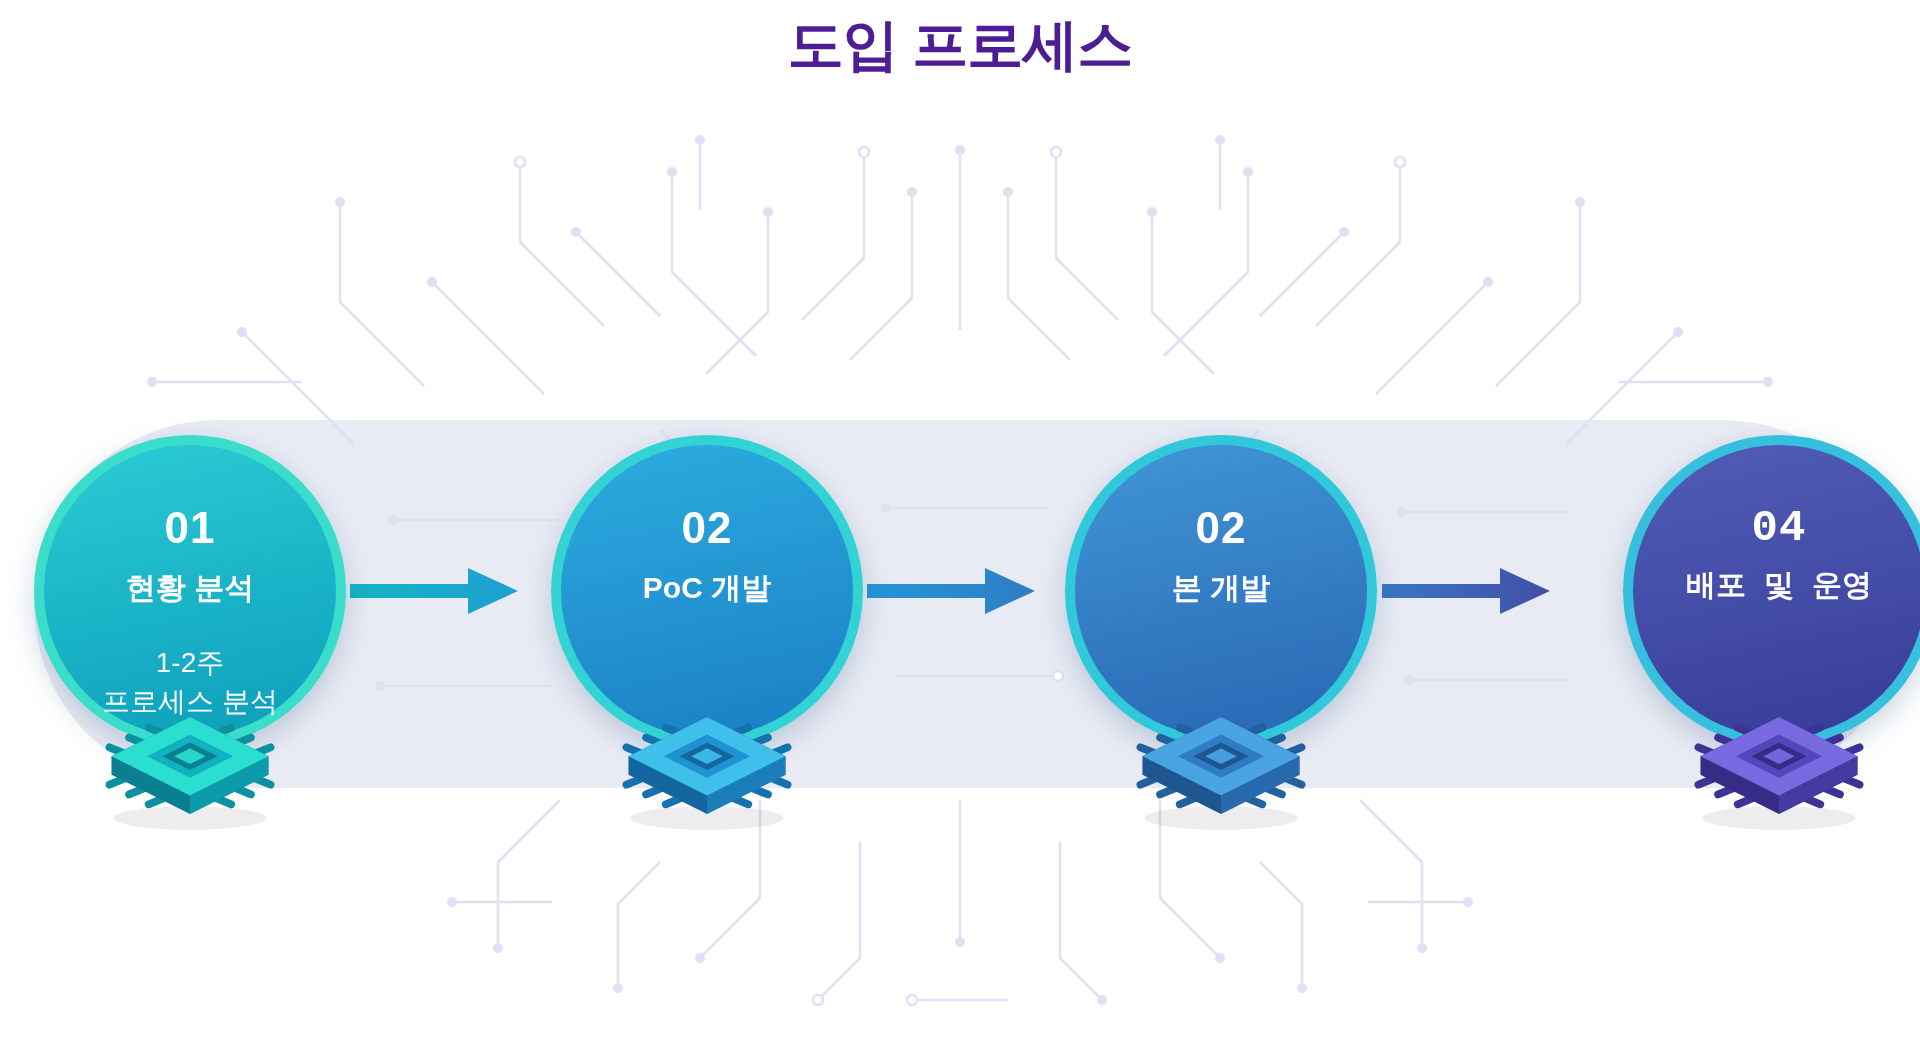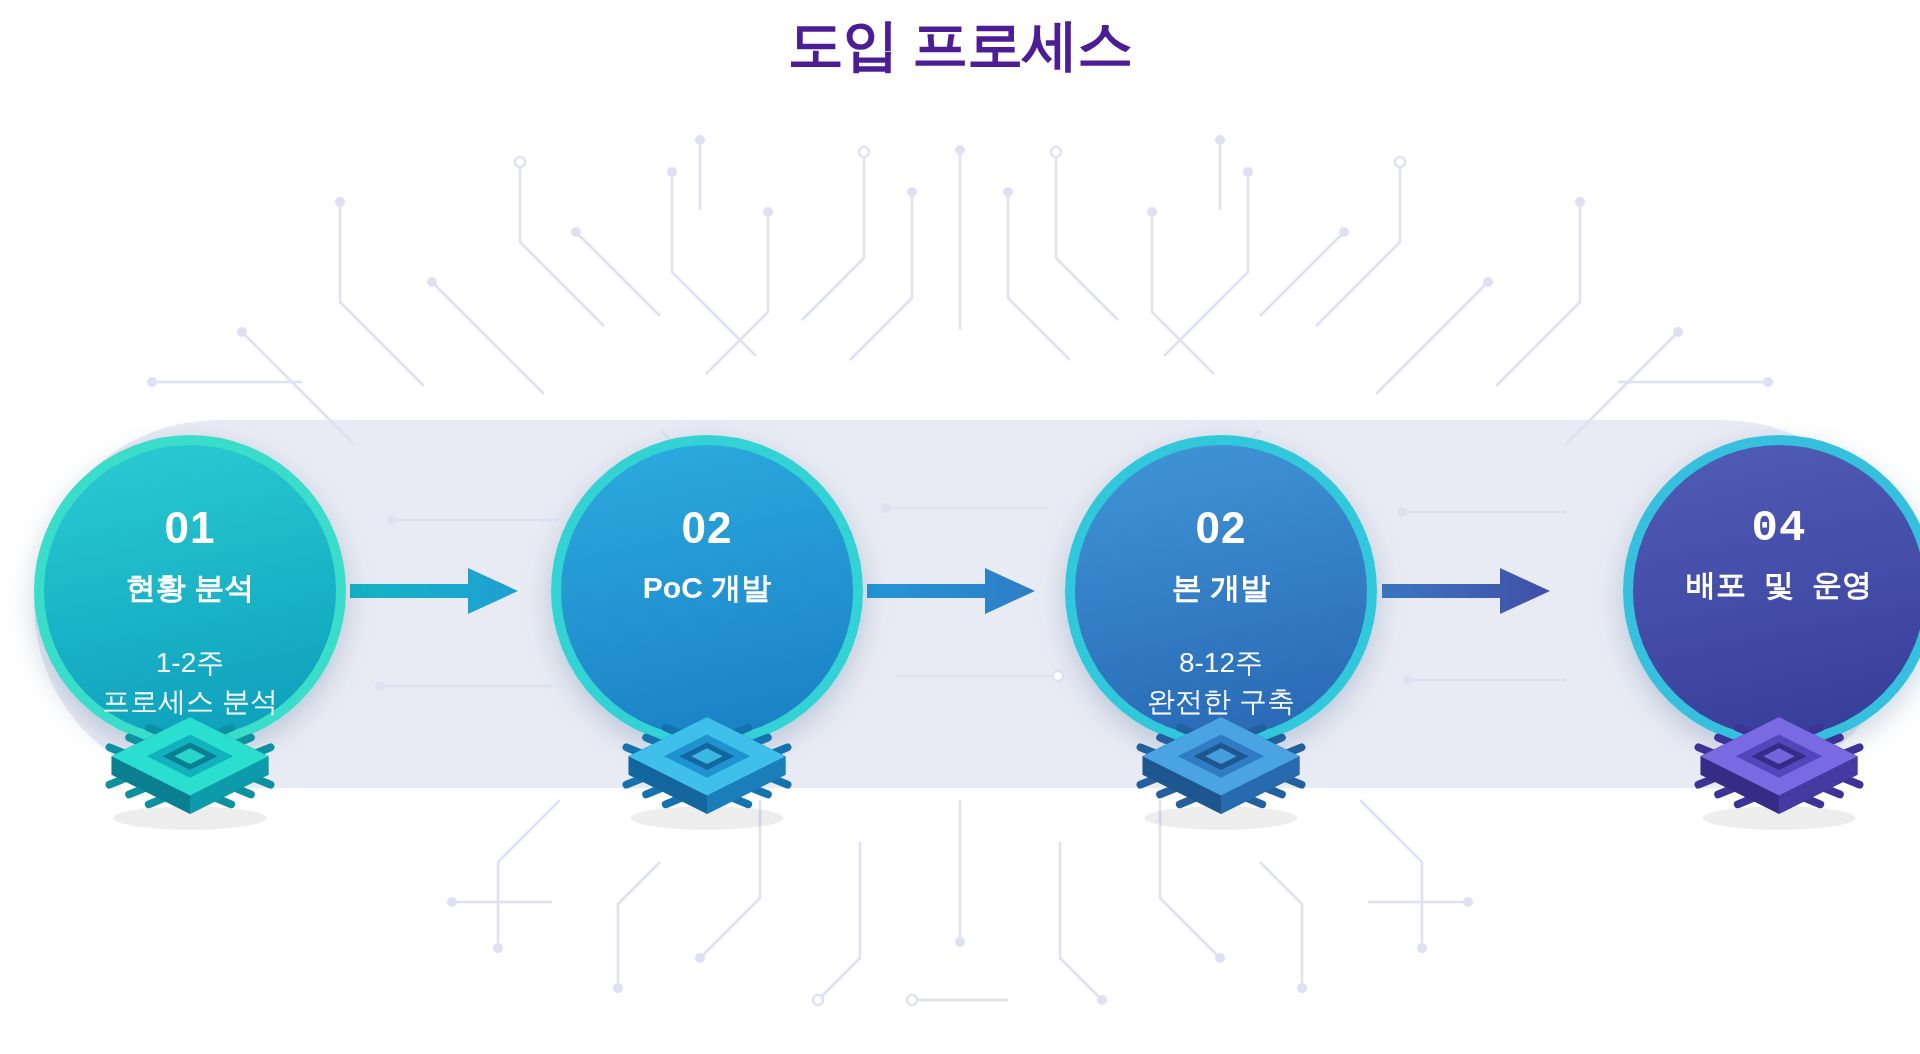--- a/index.html
+++ b/index.html
@@ -222,24 +222,20 @@
         <stop offset="1" style="stop-color: rgb(46, 125, 197);"></stop>
       </linearGradient>
     </defs>
     <path d="M0 24 H118 V8 L168 31 L118 54 V38 H0 Z" fill="url(#ag2)"></path>
   </svg>
 
   <section class="step step-3">
     <div class="circle" style="--ring: #30c8da; --c1: #3e92d4; --c2: #2a6ab6;">
       <div class="num">02</div>
       <div class="name">본 개발</div>
-      <div class="detail">
-        <div class="duration">8-12주</div>
-        <div class="desc">완전한 구축</div>
-      </div>
     </div>
     <svg class="chip" viewBox="0 0 220 150" style="--light: #4aa4e4; --mid: #2f7cc4; --dark: #1e5690; --pin: #22619e;">
       <use href="#chip-symbol"></use>
     </svg>
   </section>
 
   <svg class="arrow arrow-3" width="170" height="62" viewBox="0 0 170 62">
     <defs>
       <linearGradient id="ag3" x1="0" y1="0" x2="1" y2="0">
         <stop offset="0" style="stop-color: rgb(58, 119, 194);"></stop>

